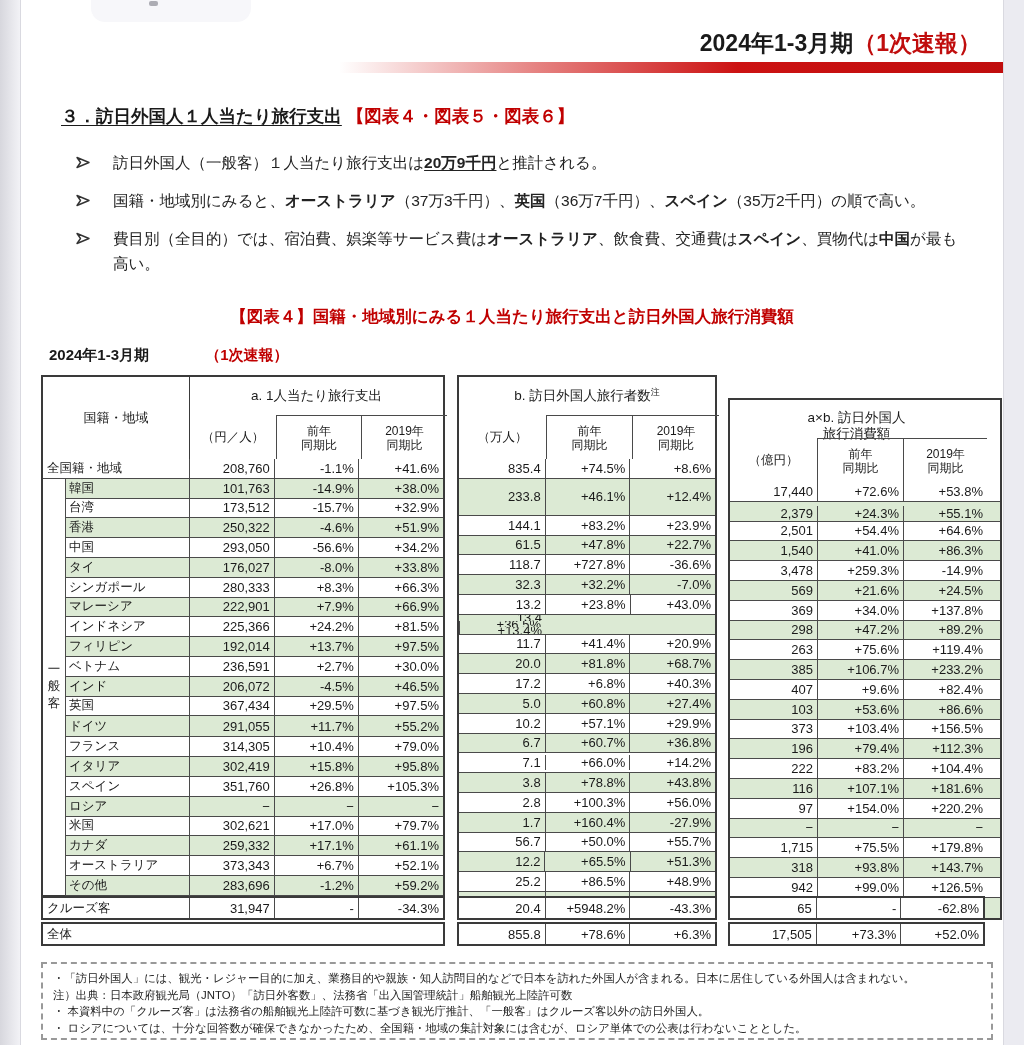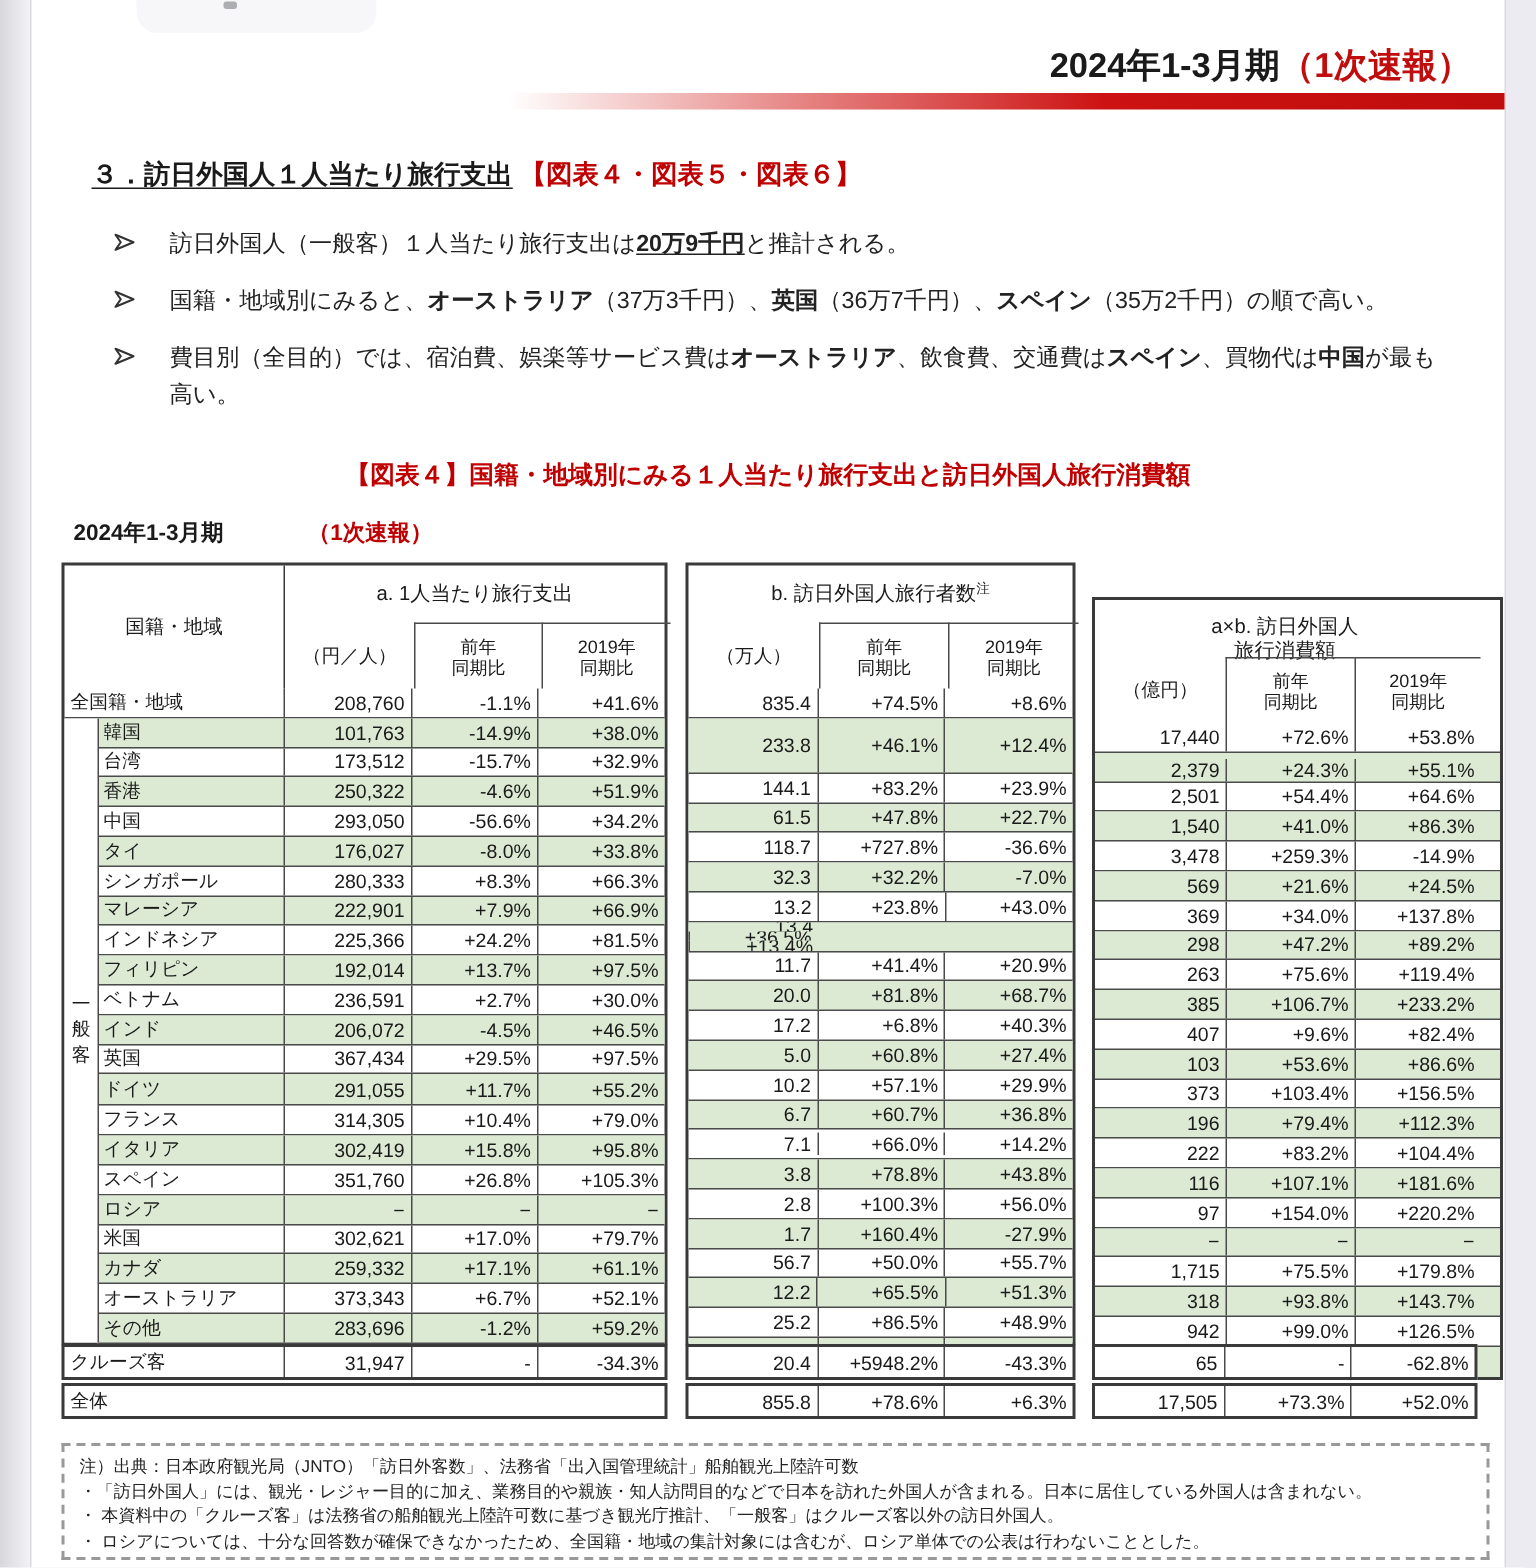--- a/index.html
+++ b/index.html
@@ -529,18 +529,18 @@
         <div class="cell num vline" style="width: 84px;">-62.8%</div>
       </div>
       <div class="box" style="left: 707px; top: 922px; width: 257px; height: 24px; display: flex;">
         <div class="cell num" style="width: 87px;">17,505</div>
         <div class="cell num vline" style="width: 86px;">+73.3%</div>
         <div class="cell num vline" style="width: 84px;">+52.0%</div>
       </div>
     </div>
 
   <div class="notes" id="notes">
+      <div class="note-line">・「訪日外国人」には、観光・レジャー目的に加え、業務目的や親族・知人訪問目的などで日本を訪れた外国人が含まれる。日本に居住している外国人は含まれない。</div>
       <div class="note-line">注）出典：日本政府観光局（JNTO）「訪日外客数」、法務省「出入国管理統計」船舶観光上陸許可数</div>
-      <div class="note-line">・「訪日外国人」には、観光・レジャー目的に加え、業務目的や親族・知人訪問目的などで日本を訪れた外国人が含まれる。日本に居住している外国人は含まれない。</div>
       <div class="note-line">・ 本資料中の「クルーズ客」は法務省の船舶観光上陸許可数に基づき観光庁推計、「一般客」はクルーズ客以外の訪日外国人。</div>
       <div class="note-line">・ ロシアについては、十分な回答数が確保できなかったため、全国籍・地域の集計対象には含むが、ロシア単体での公表は行わないこととした。</div>
     </div>
 </div>
 
 </body></html>

